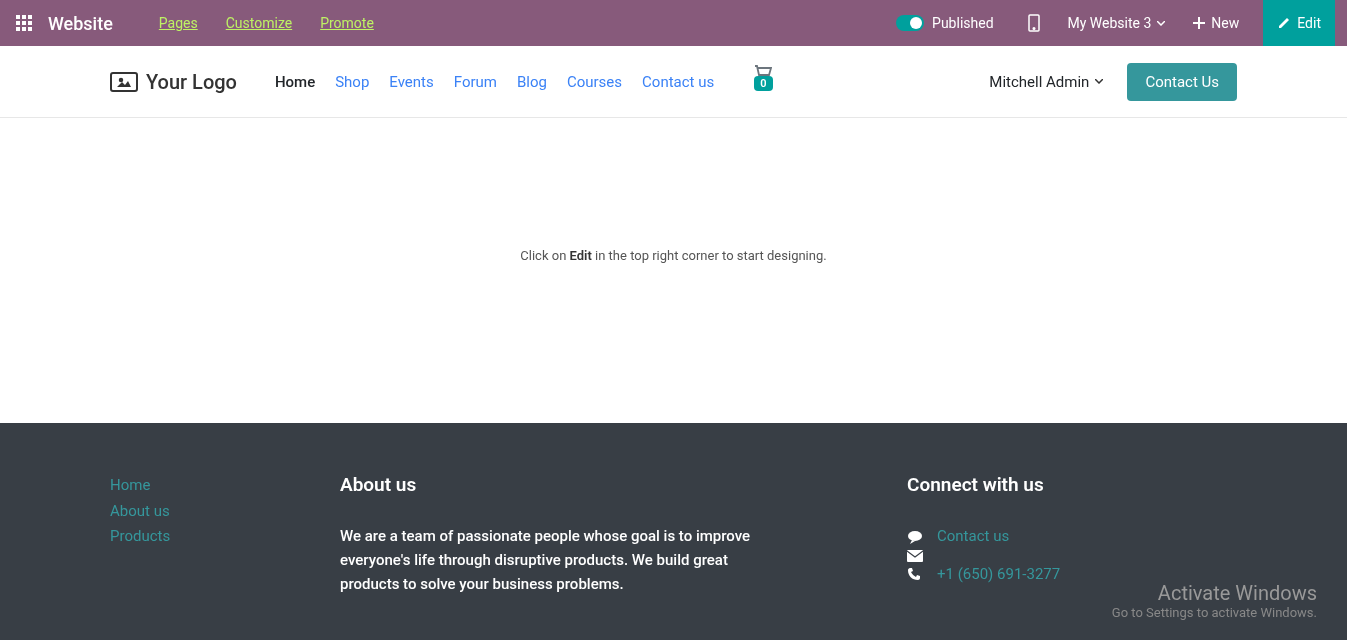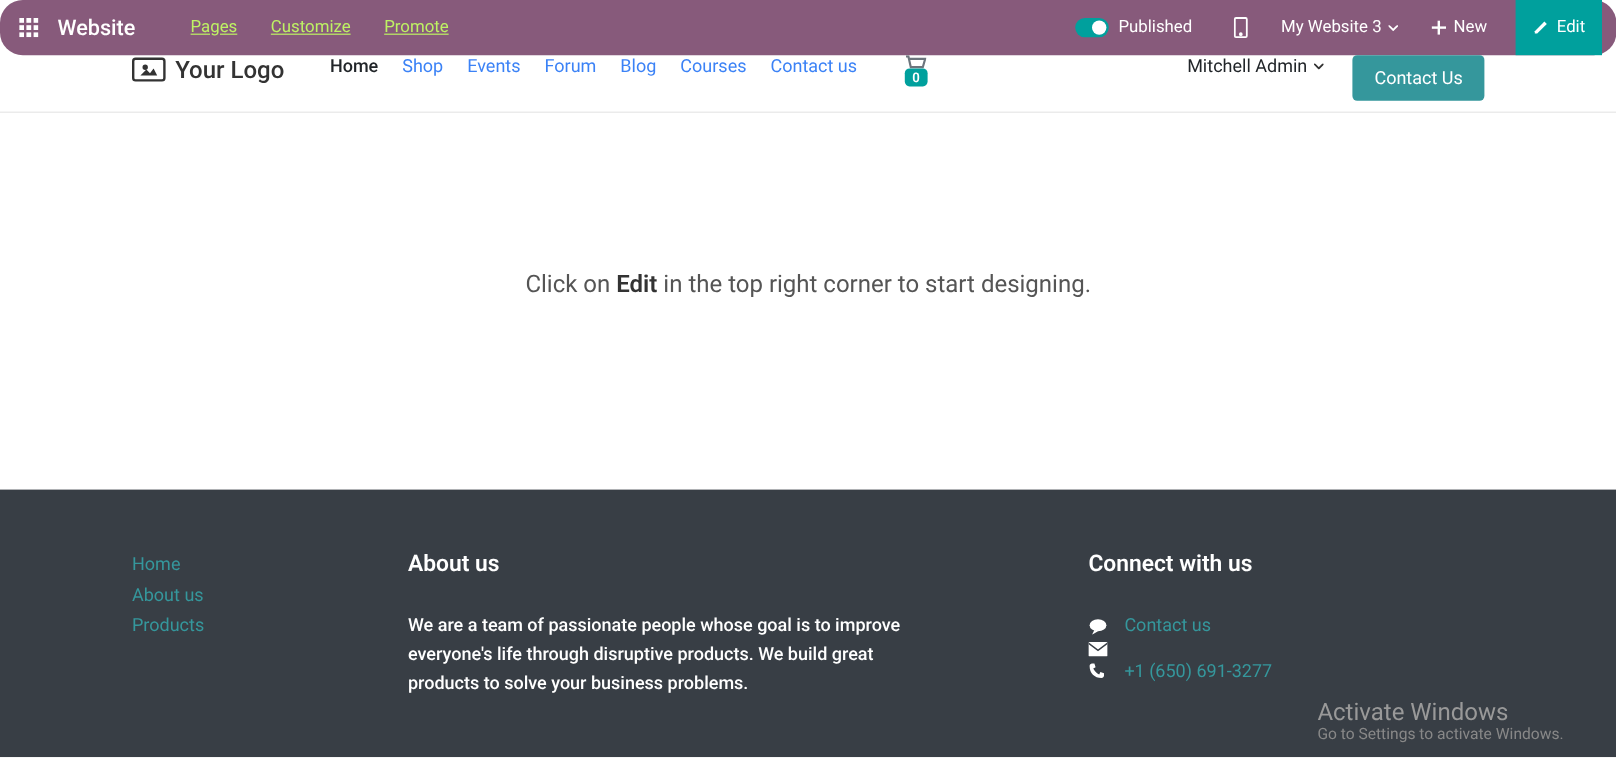--- a/index.html
+++ b/index.html
@@ -6,74 +6,73 @@
 body { font-family: -apple-system, BlinkMacSystemFont, "Segoe UI", Roboto, sans-serif; overflow-x: hidden; }
 
 .topbar {
   background: #875A7B;
   height: 46px;
   display: flex;
   align-items: center;
   color: #fff;
   padding: 0 12px 0 0;
   font-size: 14px;
-  border-radius: 19px;
 }
 .topbar .apps-icon { padding: 0 16px; cursor: pointer; }
 .topbar .brand { font-weight: 500; font-size: 18px; padding-right: 32px; }
 .topbar .menu-item { padding: 0 14px; cursor: pointer; color: #bef264; text-decoration: underline; }
 .topbar .spacer { flex: 1; }
 .topbar .toggle {
   width: 28px; height: 16px; background: #00a09d; border-radius: 8px; position: relative; margin-right: 8px; cursor: pointer;
 }
 .topbar .toggle::after {
   content: ""; position: absolute; right: 2px; top: 2px; width: 12px; height: 12px; background: #fff; border-radius: 50%;
 }
 .topbar .pub-label { margin-right: 20px; }
 .topbar .mobile-icon { padding: 0 14px; cursor: pointer; }
 .topbar .website-select { padding: 0 14px; cursor: pointer; display: flex; align-items: center; gap: 6px; }
 .topbar .new-btn { padding: 0 14px; cursor: pointer; display: flex; align-items: center; gap: 6px; }
 .topbar .edit-btn { background: #00a09d; height: 46px; padding: 0 14px; display: flex; align-items: center; gap: 6px; cursor: pointer; margin-left: 10px; }
 
 .navbar {
-  height: 48px; border-bottom: 1px solid #e7e7e7; display: flex; align-items: flex-start; padding: 0 110px; font-size: 15px;
+  height: 72px; border-bottom: 1px solid #e7e7e7; display: flex; align-items: center; padding: 0 110px; font-size: 15px;
 }
 .navbar .logo { display: flex; align-items: center; gap: 8px; font-size: 20px; font-weight: 500; color: #333; margin-right: 28px; }
 .navbar .logo-icon { border: 2px solid #333; border-radius: 3px; padding: 2px 4px; }
 .navbar .nav-link { padding: 0 10px; color: #3b82f6; cursor: pointer; }
 .navbar .nav-link.active { color: #212529; font-weight: 500; }
 .navbar .spacer { flex: 1; }
 .navbar .cart { position: relative; cursor: pointer; color: #6c757d; padding: 0 10px; margin-left: 20px; }
 .navbar .cart-badge {
   background: #00a09d; color: #fff; font-size: 11px; padding: 1px 6px; border-radius: 4px; position: relative; top: -8px; font-weight: 600;
 }
 .navbar .user { padding: 0 14px; cursor: pointer; color: #212529; display: flex; align-items: center; gap: 6px; }
 .navbar .contact-btn {
   background: #35979c; color: #fff; padding: 10px 18px; border-radius: 4px; cursor: pointer; font-size: 15px; margin-left: 10px;
 }
 
 .hero { text-align: center; padding: 130px 20px 160px; color: #333; }
 .hero h1 { font-size: 36px; font-weight: 400; margin-bottom: 14px; color: #333; }
 .hero h1 .bold { font-weight: 700; }
-.hero p { font-size: 20px; color: #555; }
+.hero p { font-size: 13px; color: #555; }
 .hero p .bold { font-weight: 600; color: #333; }
 
 .footer { background: #383E45; color: #fff; padding: 50px 110px; display: flex; gap: 60px; font-size: 15px; }
 .footer h3 { font-size: 19px; font-weight: 600; margin-bottom: 28px; }
 .footer .col-links { width: 170px; }
 .footer .col-about { width: 440px; }
 .footer .col-spacer { flex: 1; }
 .footer .col-connect { width: 330px; }
 .footer a { color: #35979c; text-decoration: none; display: block; line-height: 1.7; cursor: pointer; }
 .footer .about-text { line-height: 1.6; font-weight: 500; }
 .footer .connect-row { display: flex; align-items: center; gap: 14px; line-height: 1.7; }
 .footer .connect-row .ico { width: 16px; text-align: center; }
 .footer .connect-row a { display: inline; }
 
-.watermark { position: fixed; bottom: 20px; right: 44px; color: #888; font-size: 13px; text-align: left; pointer-events: none; }
+.watermark { position: fixed; bottom: 20px; right: 30px; color: #888; font-size: 13px; text-align: right; pointer-events: none; }
 .watermark .t1 { font-size: 20px; color: #999; }
 
 svg { display: block; }
 </style>
 </head>
 <body>
 
 <div class="topbar">
   <div class="apps-icon">
     <svg width="16" height="16" viewBox="0 0 16 16" fill="#fff">

